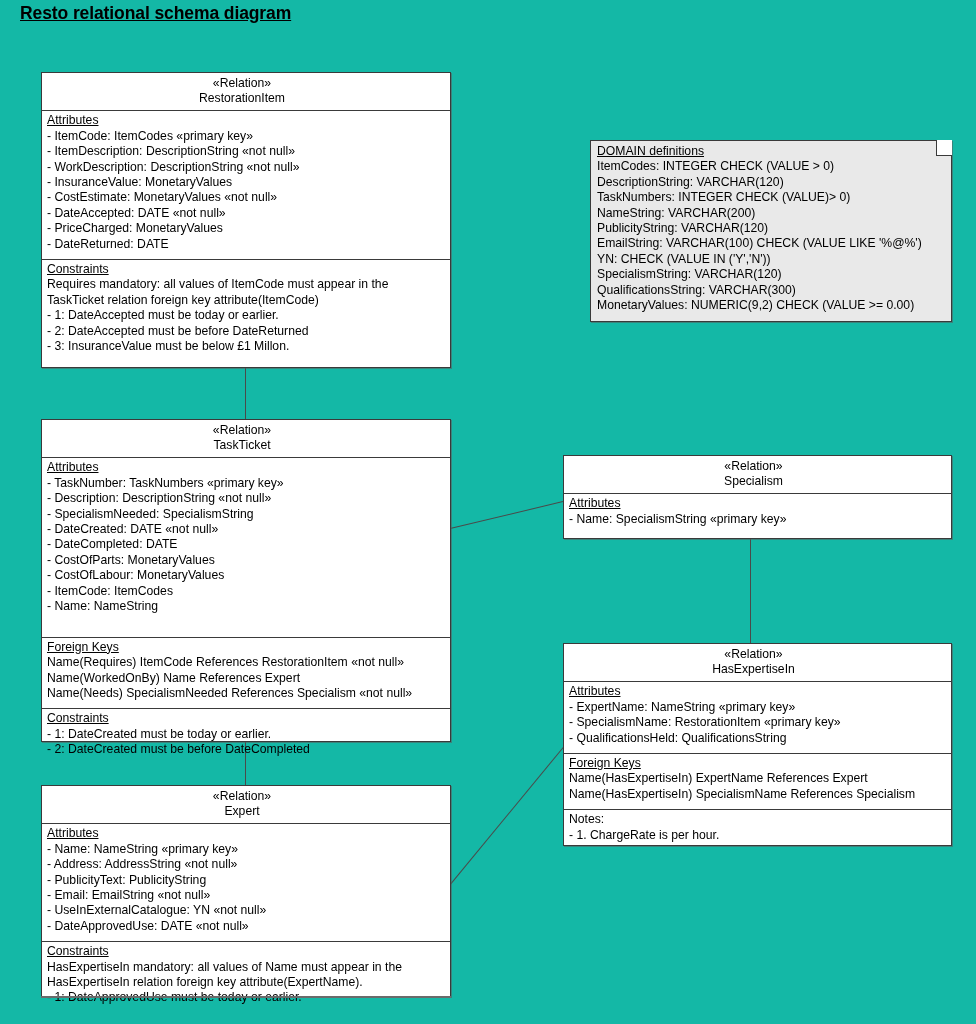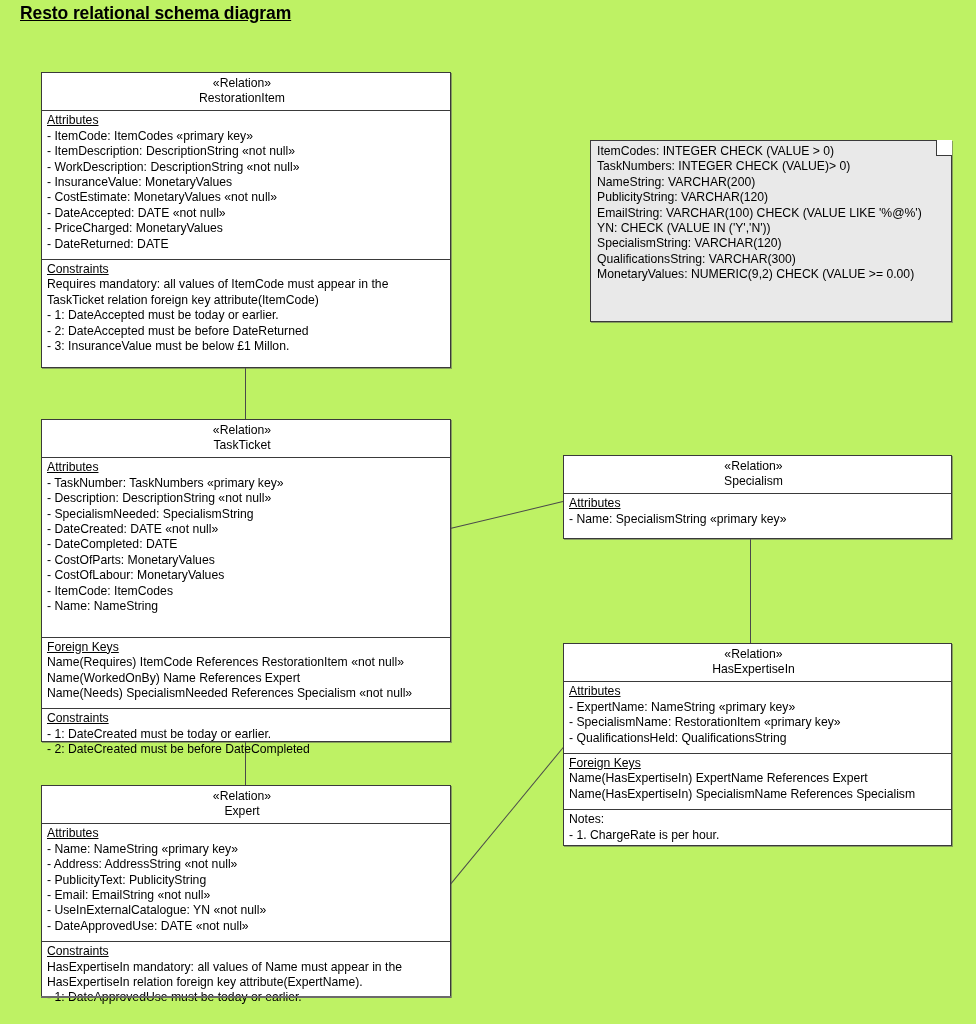--- a/index.html
+++ b/index.html
@@ -9,21 +9,21 @@
   }
   body {
     font-family: "Liberation Sans", sans-serif;
     color: #000000;
   }
   #page {
     position: relative;
     width: 976px;
     height: 1024px;
     overflow: hidden;
-    background: #bef264;
+    background: #14b8a6;
   }
 
   
   .page-title {
     position: absolute;
     left: 20px;
     top: 3px;
     font-size: 17.5px;
     font-weight: bold;
     text-decoration: underline;
@@ -166,21 +166,23 @@
       <div class="comp-line">- 1: DateAccepted must be today or earlier.</div>
       <div class="comp-line">- 2: DateAccepted must be before DateReturned</div>
       <div class="comp-line">- 3: InsuranceValue must be below £1 Millon.</div>
       <div class="spacer-line"></div>
     </div>
   </div>
 
   <div class="note" style="left:590px; top:140px; width:362px; height:182px;">
     <div class="note-fold"></div>
     <div class="note-inner">
+      <div class="note-title">DOMAIN definitions</div>
       <div class="note-line">ItemCodes: INTEGER CHECK (VALUE &gt; 0)</div>
+      <div class="note-line">DescriptionString: VARCHAR(120)</div>
       <div class="note-line">TaskNumbers: INTEGER CHECK (VALUE)&gt; 0)</div>
       <div class="note-line">NameString: VARCHAR(200)</div>
       <div class="note-line">PublicityString: VARCHAR(120)</div>
       <div class="note-line">EmailString: VARCHAR(100) CHECK (VALUE LIKE '%@%')</div>
       <div class="note-line">YN: CHECK (VALUE IN ('Y','N'))</div>
       <div class="note-line">SpecialismString: VARCHAR(120)</div>
       <div class="note-line">QualificationsString: VARCHAR(300)</div>
       <div class="note-line">MonetaryValues: NUMERIC(9,2) CHECK (VALUE &gt;= 0.00)</div>
     </div>
   </div>

